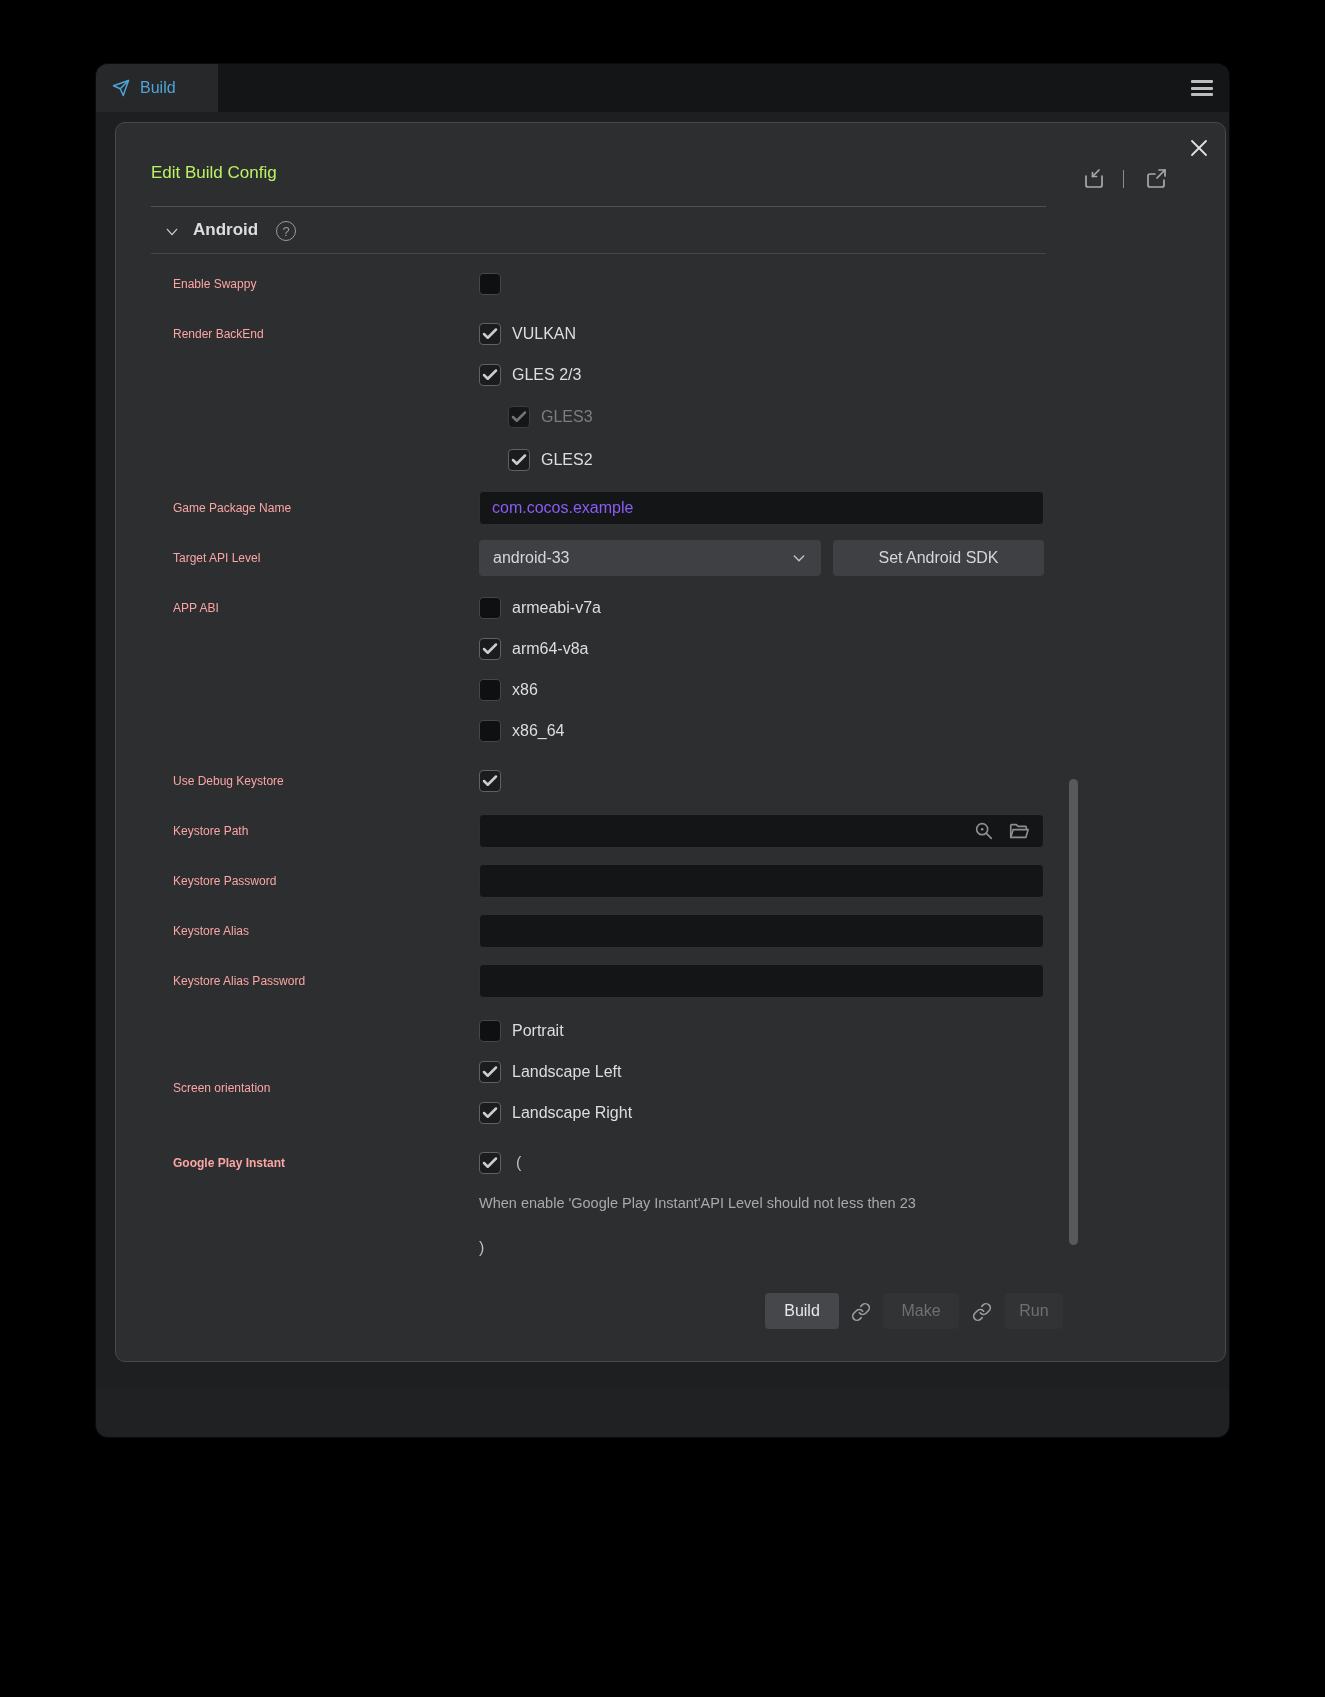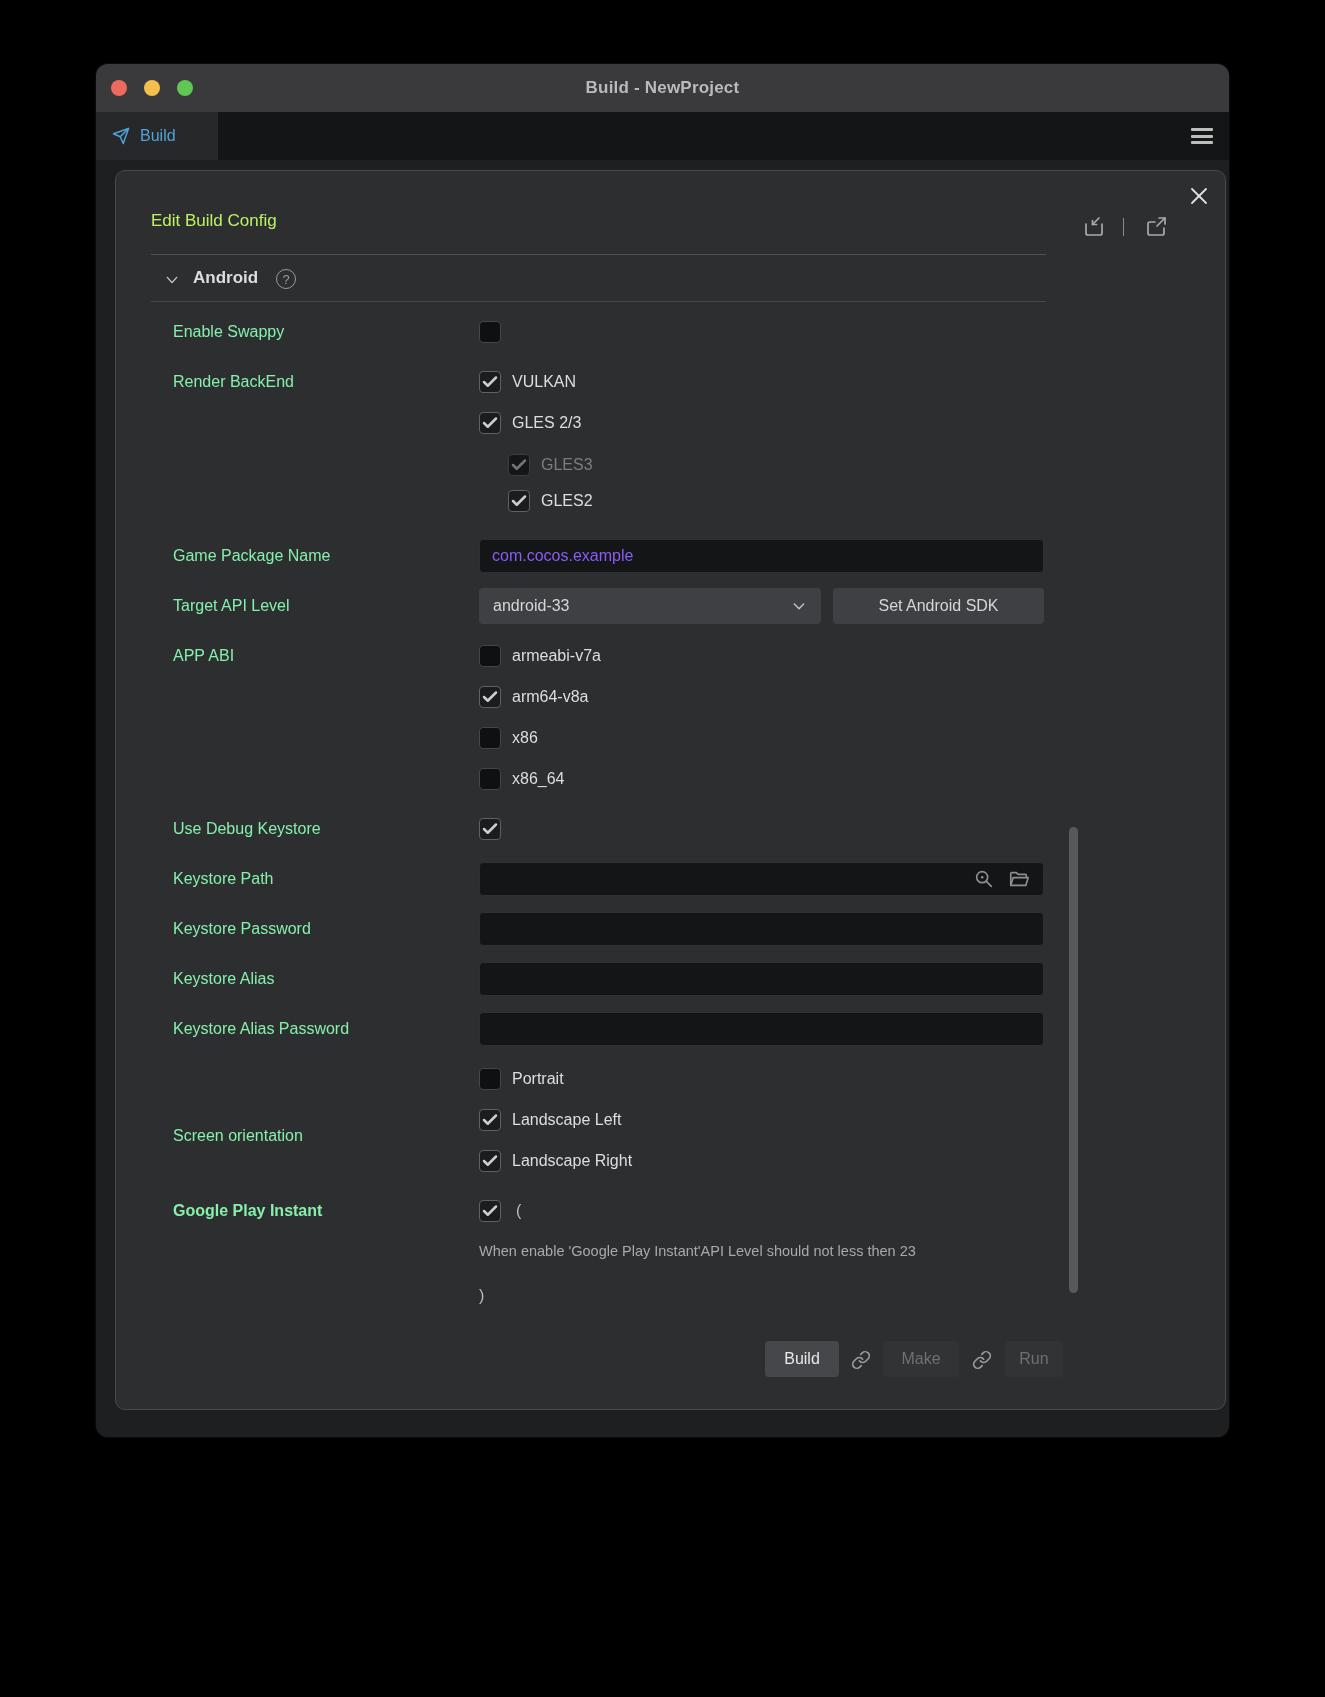--- a/index.html
+++ b/index.html
@@ -32,21 +32,21 @@
   .hdr-sep { position:absolute; left:1007px; top:47px; width:1px; height:18px; background:#8b8b8b; }
 
   .hr { position:absolute; left:35px; width:895px; height:1px; background:#505254; }
 
   .sec-chevron { position:absolute; left:48px; top:101px; width:16px; height:16px; }
   .sec-chevron svg, .help svg { width:100%; height:100%; fill:none; stroke-linecap:round; stroke-linejoin:round; }
   .sec-chevron svg { stroke:#c9c9c9; stroke-width:2; }
   .sec-title { position:absolute; left:77px; top:97px; color:#dddddd; font-size:17px; font-weight:bold; }
   .help { position:absolute; left:160px; top:98px; width:20px; height:20px; border:1.5px solid #9a9a9a; border-radius:50%; color:#9a9a9a; font-size:13px; display:flex; align-items:center; justify-content:center; }
 
-  .flabel { position:absolute; left:57px; height:24px; line-height:24px; color:#86efac; font-size:16px; white-space:nowrap; }
+  .flabel { position:absolute; left:57px; height:24px; line-height:24px; color:#fca5a5; font-size:12px; white-space:nowrap; }
 
   .opt { position:absolute; left:363px; height:24px; display:flex; align-items:center; gap:11px; color:#dedede; font-size:16px; white-space:nowrap; }
   .opt.indent { left:392px; }
   .opt.muted { color:#7d7d7d; }
 
   .checkbox { display:inline-block; width:22px; height:22px; background:#0f1011; border:1px solid #454647; border-radius:4px; position:relative; flex:0 0 auto; }
   .checkbox .tick { display:none; position:absolute; left:1px; top:1px; width:18px; height:18px; stroke:#cccccc; stroke-width:3.4; fill:none; stroke-linecap:round; stroke-linejoin:round; }
   .checkbox.checked { background:#1b1c1e; border-color:#606163; }
   .checkbox.checked .tick { display:block; }
   .checkbox.disabled { border-color:#3b3c3e; background:#151618; }
@@ -71,28 +71,20 @@
   .footer-btn.primary { background:#45474a; color:#e9e9e9; }
   .footer-btn.dim { background:#313335; color:#707070; }
   .link-icon { position:absolute; top:1179px; width:20px; height:20px; }
   .link-icon svg { width:20px; height:20px; stroke:#9b9b9b; stroke-width:2; fill:none; stroke-linecap:round; stroke-linejoin:round; }
 </style>
 </head>
 <body>
 
 <div class="window">
 
-  <div class="titlebar">
-    <div class="lights">
-      <span class="light" style="background:#ec6a5e"></span>
-      <span class="light" style="background:#f5bf4f"></span>
-      <span class="light" style="background:#62c654"></span>
-    </div>
-    <span class="title">Build - NewProject</span>
-  </div>
 
   <div class="tabbar">
     <div class="tab">
       <svg viewBox="0 0 24 24">
           <path d="M22 2L11 13"></path>
           <path d="M22 2l-7 20-4-9-9-4 20-7z"></path>
         </svg>
       <span>Build</span>
     </div>
     <div class="hamburger">
@@ -163,21 +155,21 @@
         <span>GLES 2/3</span>
       </div>
       <div class="opt indent muted" style="top:282px;">
         <span class="checkbox disabled checked">
             <svg class="tick" viewBox="0 0 24 24">
               <polyline points="20 6 9 17 4 12"></polyline>
             </svg>
           </span>
         <span>GLES3</span>
       </div>
-      <div class="opt indent" style="top:318px;">
+      <div class="opt indent" style="top:325px;">
         <span class="checkbox checked">
             <svg class="tick" viewBox="0 0 24 24">
               <polyline points="20 6 9 17 4 12"></polyline>
             </svg>
           </span>
         <span>GLES2</span>
       </div>
 
       <div class="flabel" style="top:373px;">Game Package Name</div>
       <input class="tinput" style="top: 368px;" value="com.cocos.example">

